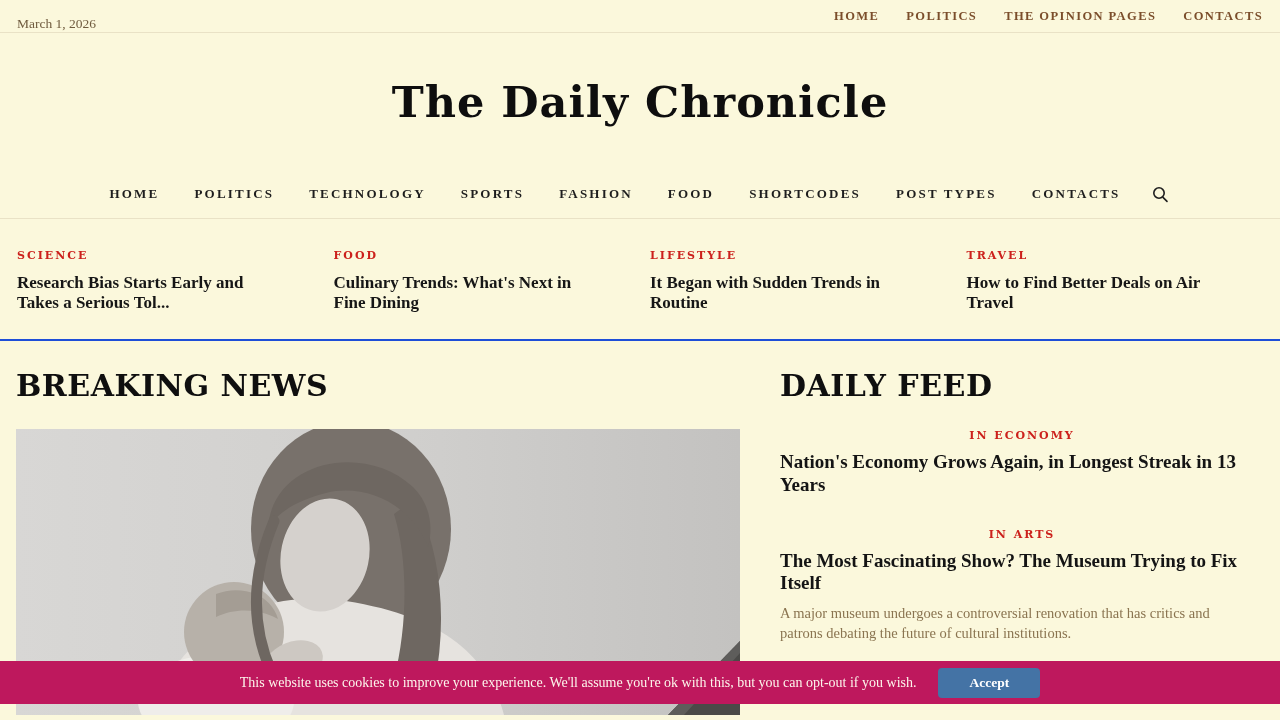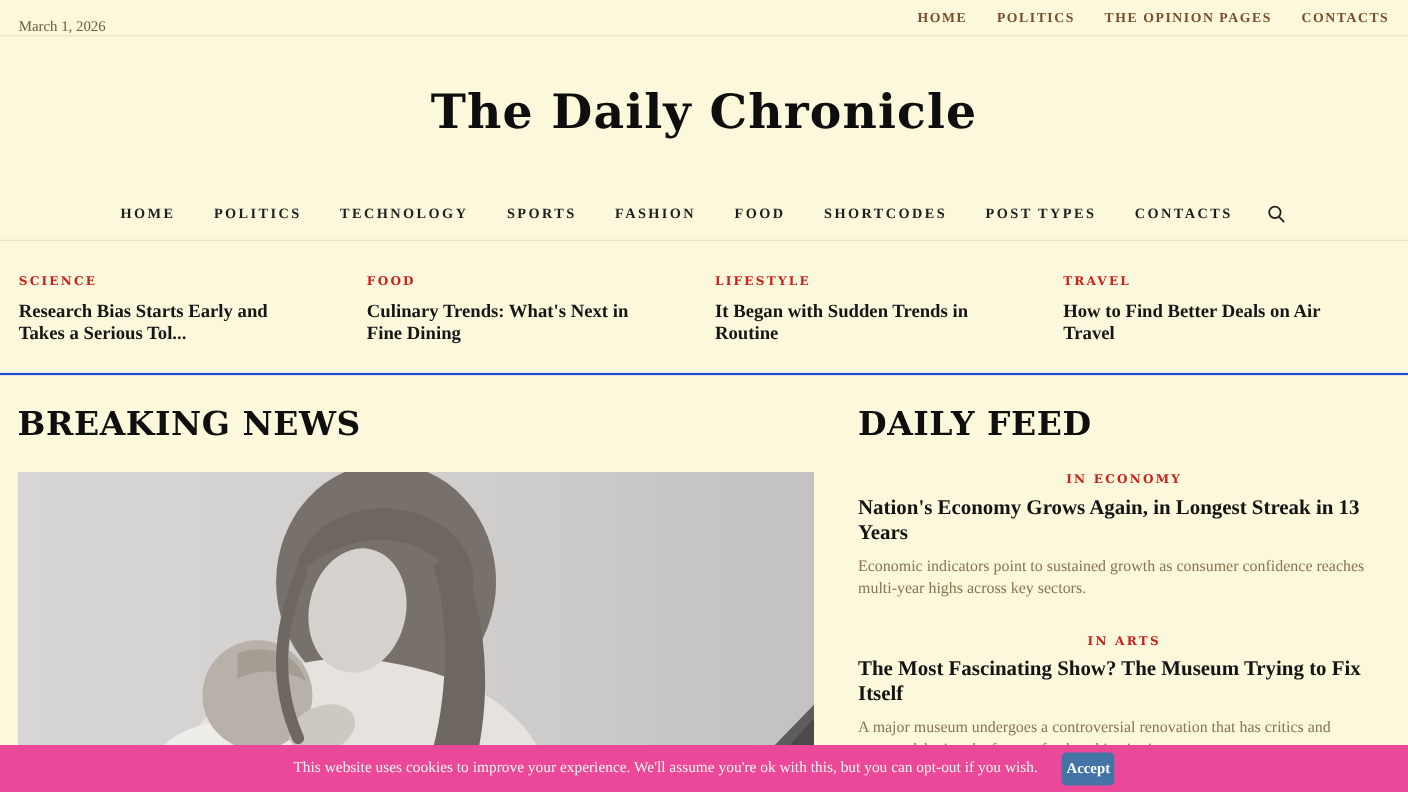--- a/index.html
+++ b/index.html
@@ -92,34 +92,34 @@
   .feed-title {
     font-size: 19px; font-weight: bold; color: #141414;
     line-height: 1.2; margin-bottom: 8px; cursor: pointer;
   }
   .feed-excerpt {
     font-size: 14.5px; color: #8A7450; line-height: 1.38;
     max-width: 470px;
   }
   
   .cookie-bar {
-    position: fixed; left: 0; right: 0; bottom: 0;
+    position: fixed; left: 0; right: 0; bottom: 16px;
     height: 43px;
-    background: #ec4899;
+    background: #be185d;
     display: flex; align-items: center; justify-content: center;
     gap: 22px;
     z-index: 10;
   }
   .cookie-message { color: #FDF6EC; font-size: 14px; }
   .cookie-accept {
     font-family: "Liberation Serif", serif;
     background: #4473A5; color: #FFFFFF;
     font-size: 13.5px; font-weight: bold;
     border: none; border-radius: 4px;
-    padding: 7px 4px; cursor: pointer;
+    padding: 7px 31px; cursor: pointer;
   }
 </style>
 </head>
 <body>
 
 <div class="topbar">
   <span class="topbar-date">March 1, 2026</span>
   <nav class="topbar-nav">
     <a class="topbar-link">HOME</a>
     <a class="topbar-link">POLITICS</a>
@@ -210,21 +210,20 @@
       </svg>
     </figure>
   </section>
 
   <aside>
     <h2 class="section-heading">DAILY FEED</h2>
 
     <article class="feed-item">
       <div class="feed-cat">IN ECONOMY</div>
       <div class="feed-title">Nation's Economy Grows Again, in Longest Streak in 13 Years</div>
-      <div class="feed-excerpt">Economic indicators point to sustained growth as consumer confidence reaches multi-year highs across key sectors.</div>
     </article>
 
     <article class="feed-item">
       <div class="feed-cat">IN ARTS</div>
       <div class="feed-title">The Most Fascinating Show? The Museum Trying to Fix Itself</div>
       <div class="feed-excerpt">A major museum undergoes a controversial renovation that has critics and patrons debating the future of cultural institutions.</div>
     </article>
   </aside>
 
 </main>

